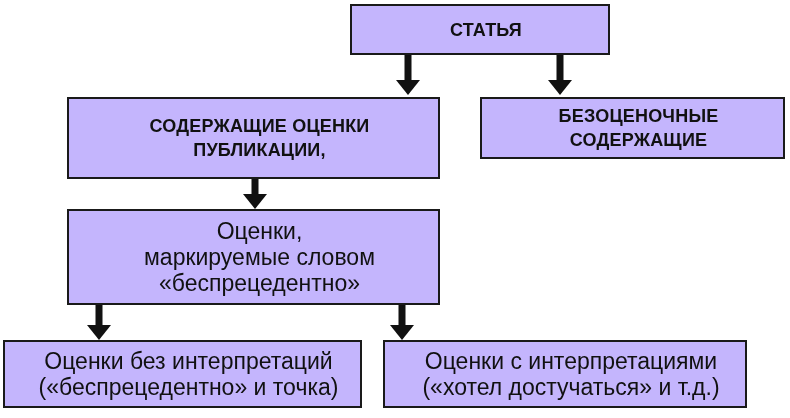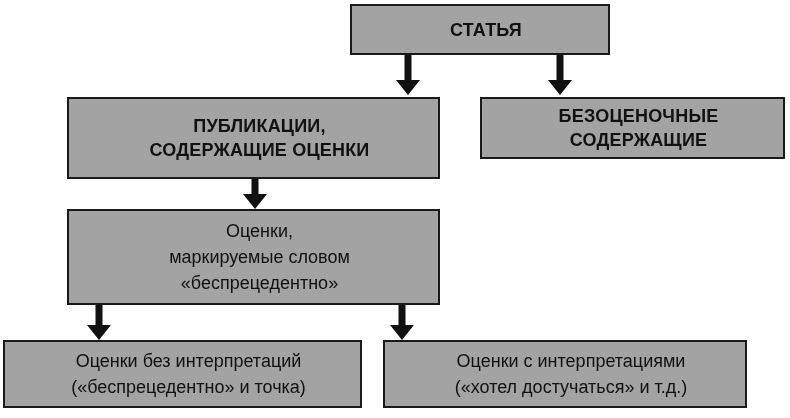--- a/index.html
+++ b/index.html
@@ -13,40 +13,40 @@
     height: 418px;
     background: #ffffff;
     font-family: "Liberation Sans", sans-serif;
     color: #111111;
     overflow: hidden;
   }
   .box {
     position: absolute;
     box-sizing: border-box;
     border: 2px solid #1a1a1a;
-    background: #a3a3a3;
+    background: #c4b5fd;
     display: flex;
     flex-direction: column;
     justify-content: center;
     text-align: center;
     padding-left: 12px;
   }
   .box .line {
     display: block;
     white-space: nowrap;
   }
   .box-bold {
     font-weight: bold;
     font-size: 18px;
     line-height: 24px;
     letter-spacing: 0.2px;
   }
   .box-regular {
     font-weight: normal;
-    font-size: 18px;
+    font-size: 23px;
     line-height: 26px;
   }
   
   #node-article { left: 350px; top: 4px; width: 260px; height: 51px; }
   #node-eval-pubs { left: 67px; top: 97px; width: 373px; height: 82px; }
   #node-noneval-pubs { left: 480px; top: 97px; width: 305px; height: 62px; }
   #node-marked { left: 67px; top: 209px; width: 373px; height: 96px; }
   #node-no-interp { left: 3px; top: 340px; width: 359px; height: 68px; }
   #node-with-interp { left: 383px; top: 340px; width: 364px; height: 68px; }
 
@@ -97,22 +97,22 @@
   <div class="arrow" id="arrow-article-left">
     <div class="stem"></div>
     <div class="head"></div>
   </div>
   <div class="arrow" id="arrow-article-right">
     <div class="stem"></div>
     <div class="head"></div>
   </div>
 
   <div class="box box-bold" id="node-eval-pubs">
+    <span class="line">СОДЕРЖАЩИЕ ОЦЕНКИ</span>
     <span class="line">ПУБЛИКАЦИИ,</span>
-    <span class="line">СОДЕРЖАЩИЕ ОЦЕНКИ</span>
   </div>
 
   <div class="box box-bold" id="node-noneval-pubs">
     <span class="line">БЕЗОЦЕНОЧНЫЕ</span>
     <span class="line">СОДЕРЖАЩИЕ</span>
   </div>
 
   <div class="arrow" id="arrow-eval-to-marked">
     <div class="stem"></div>
     <div class="head"></div>

